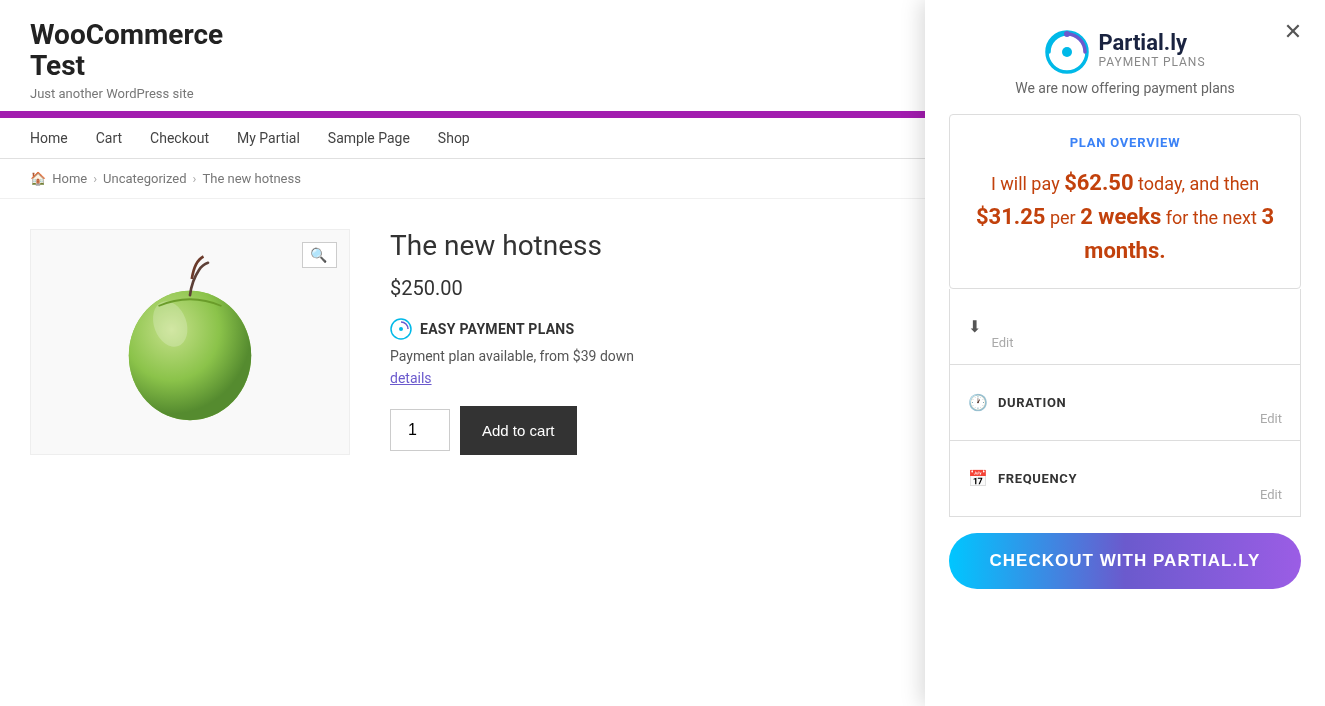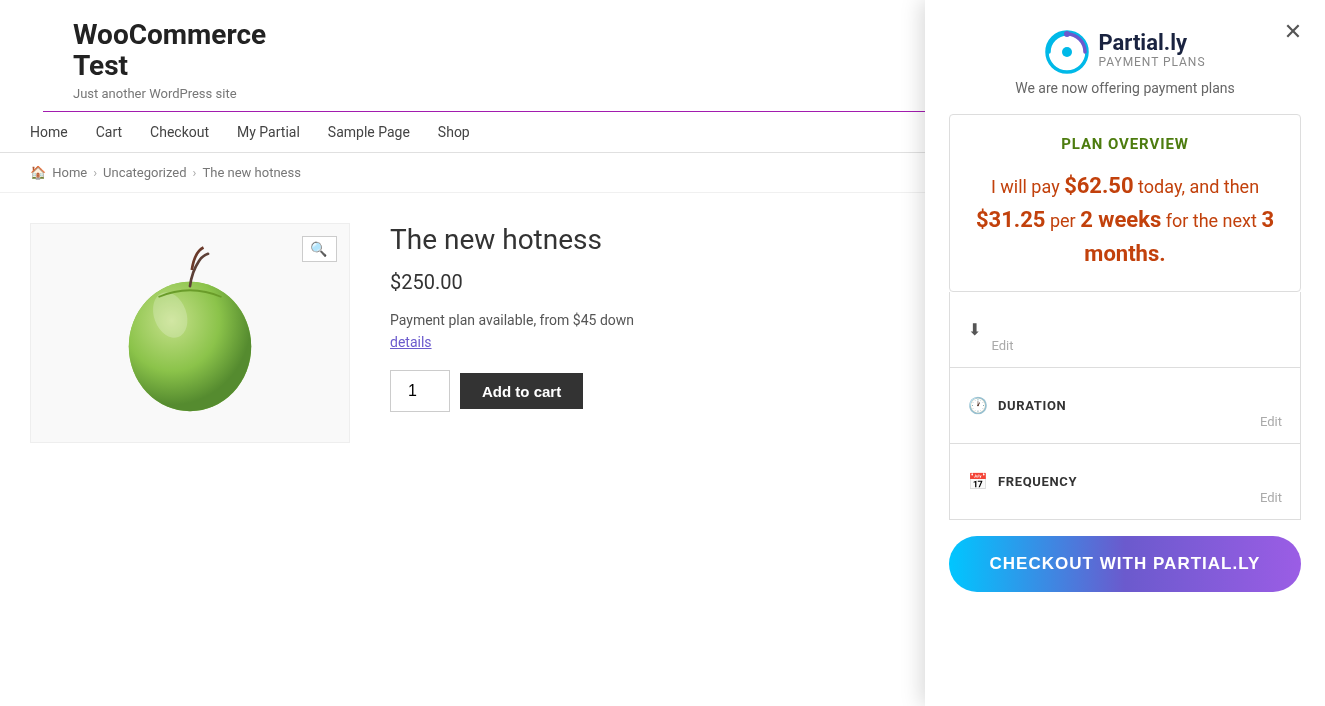--- a/index.html
+++ b/index.html
@@ -1,19 +1,19 @@
 <!DOCTYPE html>
 <html><head>
   <meta charset="utf-8">
   <style>
     * { box-sizing: border-box; margin: 0; padding: 0; }
     body { font-family: -apple-system, BlinkMacSystemFont, 'Segoe UI', Roboto, sans-serif; background: #fff; color: #333; font-size: 14px; }
 
     
-    .site-header { padding: 20px 30px 10px; border-bottom: 1px solid #a21caf; margin-left: 43px; }
+    .site-header { padding: 20px 30px 10px; border-bottom: 7px solid #a21caf; }
     .site-title { font-size: 28px; font-weight: 700; color: #222; line-height: 1.1; }
     .site-tagline { font-size: 13px; color: #777; margin-top: 4px; }
 
     
     .site-nav { display: flex; align-items: center; padding: 12px 30px; border-bottom: 1px solid #e0e0e0; gap: 28px; }
     .nav-link { text-decoration: none; color: #444; font-size: 14px; }
     .nav-cart { margin-left: auto; color: #444; font-size: 14px; }
 
     
     .breadcrumb { padding: 12px 30px; font-size: 13px; color: #777; display: flex; align-items: center; gap: 6px; border-bottom: 1px solid #f0f0f0; }
@@ -31,38 +31,38 @@
     
     .product-details { flex: 1; }
     .product-title { font-size: 28px; font-weight: 400; color: #333; margin-bottom: 14px; }
     .product-price { font-size: 20px; color: #333; margin-bottom: 18px; }
     .easy-payment { display: flex; align-items: center; gap: 8px; margin-bottom: 8px; }
     .easy-payment-label { font-weight: 700; font-size: 14px; color: #333; letter-spacing: 0.02em; }
     .payment-desc { font-size: 14px; color: #555; margin-bottom: 6px; }
     .payment-details-link { color: #6b5acd; text-decoration: underline; font-size: 14px; display: inline-block; margin-bottom: 20px; cursor: pointer; }
     .quantity-row { display: flex; align-items: center; gap: 10px; }
     .qty-input { width: 60px; height: 42px; border: 1px solid #ccc; text-align: center; font-size: 16px; }
-    .add-to-cart-btn { background: #333; color: #fff; border: none; padding: 10px 22px; font-size: 15px; cursor: pointer; height: 36px; font-weight: bold; }
+    .add-to-cart-btn { background: #333; color: #fff; border: none; padding: 10px 22px; font-size: 15px; cursor: pointer; height: 49px; }
     .modal-panel { background: #fff; width: 400px; position: fixed; top: 0; right: 0; bottom: 0; overflow-y: auto; box-shadow: -4px 0 20px rgba(0,0,0,0.15); padding: 30px 24px 24px; display: flex; flex-direction: column; gap: 0; }
 
     
     .modal-close { position: absolute; top: 14px; left: -50px; background: rgba(255,255,255,0.9); border: none; width: 36px; height: 36px; border-radius: 50%; font-size: 18px; cursor: pointer; display: flex; align-items: center; justify-content: center; color: #555; }
 
     
     .modal-logo-area { display: flex; flex-direction: column; align-items: center; margin-bottom: 18px; }
     .logo-row { display: flex; gap: 10px; margin-bottom: 6px; }
     .logo-icon { width: 44px; height: 44px; }
     .logo-text-wrap { display: flex; flex-direction: column; }
     .logo-brand { font-size: 22px; font-weight: 700; color: #1a2340; }
     .logo-sub { font-size: 12px; color: #888; letter-spacing: 0.08em; text-transform: uppercase; }
     .modal-tagline { font-size: 14px; color: #666; text-align: center; }
 
     
     .plan-overview-box { border: 1px solid #ddd; border-radius: 4px; padding: 20px 18px; margin-bottom: 0; }
-    .plan-overview-title { font-size: 15px; font-weight: 700; color: #4d7c0f; text-align: center; letter-spacing: 0.06em; margin-bottom: 16px; }
+    .plan-overview-title { font-size: 13px; font-weight: 700; color: #3b82f6; text-align: center; letter-spacing: 0.06em; margin-bottom: 16px; }
     .plan-overview-text { font-size: 18px; color: #c2410c; text-align: center; line-height: 1.55; }
     .plan-bold { font-weight: 700; font-size: 22px; }
 
     
     .plan-row { border: 1px solid #ddd; border-top: none; display: flex; align-items: center; padding: 14px 18px; gap: 10px; }
     .plan-row-label { font-size: 13px; font-weight: 700; color: #333; letter-spacing: 0.05em; flex: 1; }
     .plan-row-edit { font-size: 13px; color: #aaa; cursor: pointer; text-decoration: none; margin-top: 32px; }
     .plan-row-icon { font-size: 16px; color: #555; }
 
     
@@ -124,21 +124,30 @@
       <path d="M55 60 Q90 45 125 60" stroke="#6a9c2a" stroke-width="2" fill="none"></path>
 
       <path d="M90 48 Q92 32 100 20 Q104 14 110 12" stroke="#5d4037" stroke-width="3" fill="none" stroke-linecap="round"></path>
     </svg>
   </div>
 
   <div class="product-details">
     <h1 class="product-title">The new hotness</h1>
     <div class="product-price">$250.00</div>
 
-    <div class="payment-desc">Payment plan available, from $45 down</div>
+    <div class="easy-payment">
+
+      <svg width="22" height="22" viewBox="0 0 44 44" xmlns="http://www.w3.org/2000/svg">
+        <circle cx="22" cy="22" r="20" fill="none" stroke="#00b9e8" stroke-width="3"></circle>
+        <path d="M22 8 A14 14 0 0 1 36 22" stroke="#6b5acd" stroke-width="3" fill="none"></path>
+        <circle cx="22" cy="22" r="4" fill="#00b9e8"></circle>
+      </svg>
+      <span class="easy-payment-label">EASY PAYMENT PLANS</span>
+    </div>
+    <div class="payment-desc">Payment plan available, from $39 down</div>
     <a class="payment-details-link" href="#">details</a>
 
     <div class="quantity-row">
       <input class="qty-input" type="number" value="1" min="1" style="">
       <button class="add-to-cart-btn">Add to cart</button>
     </div>
   </div>
 </div>
 
 <div class="modal-panel">

